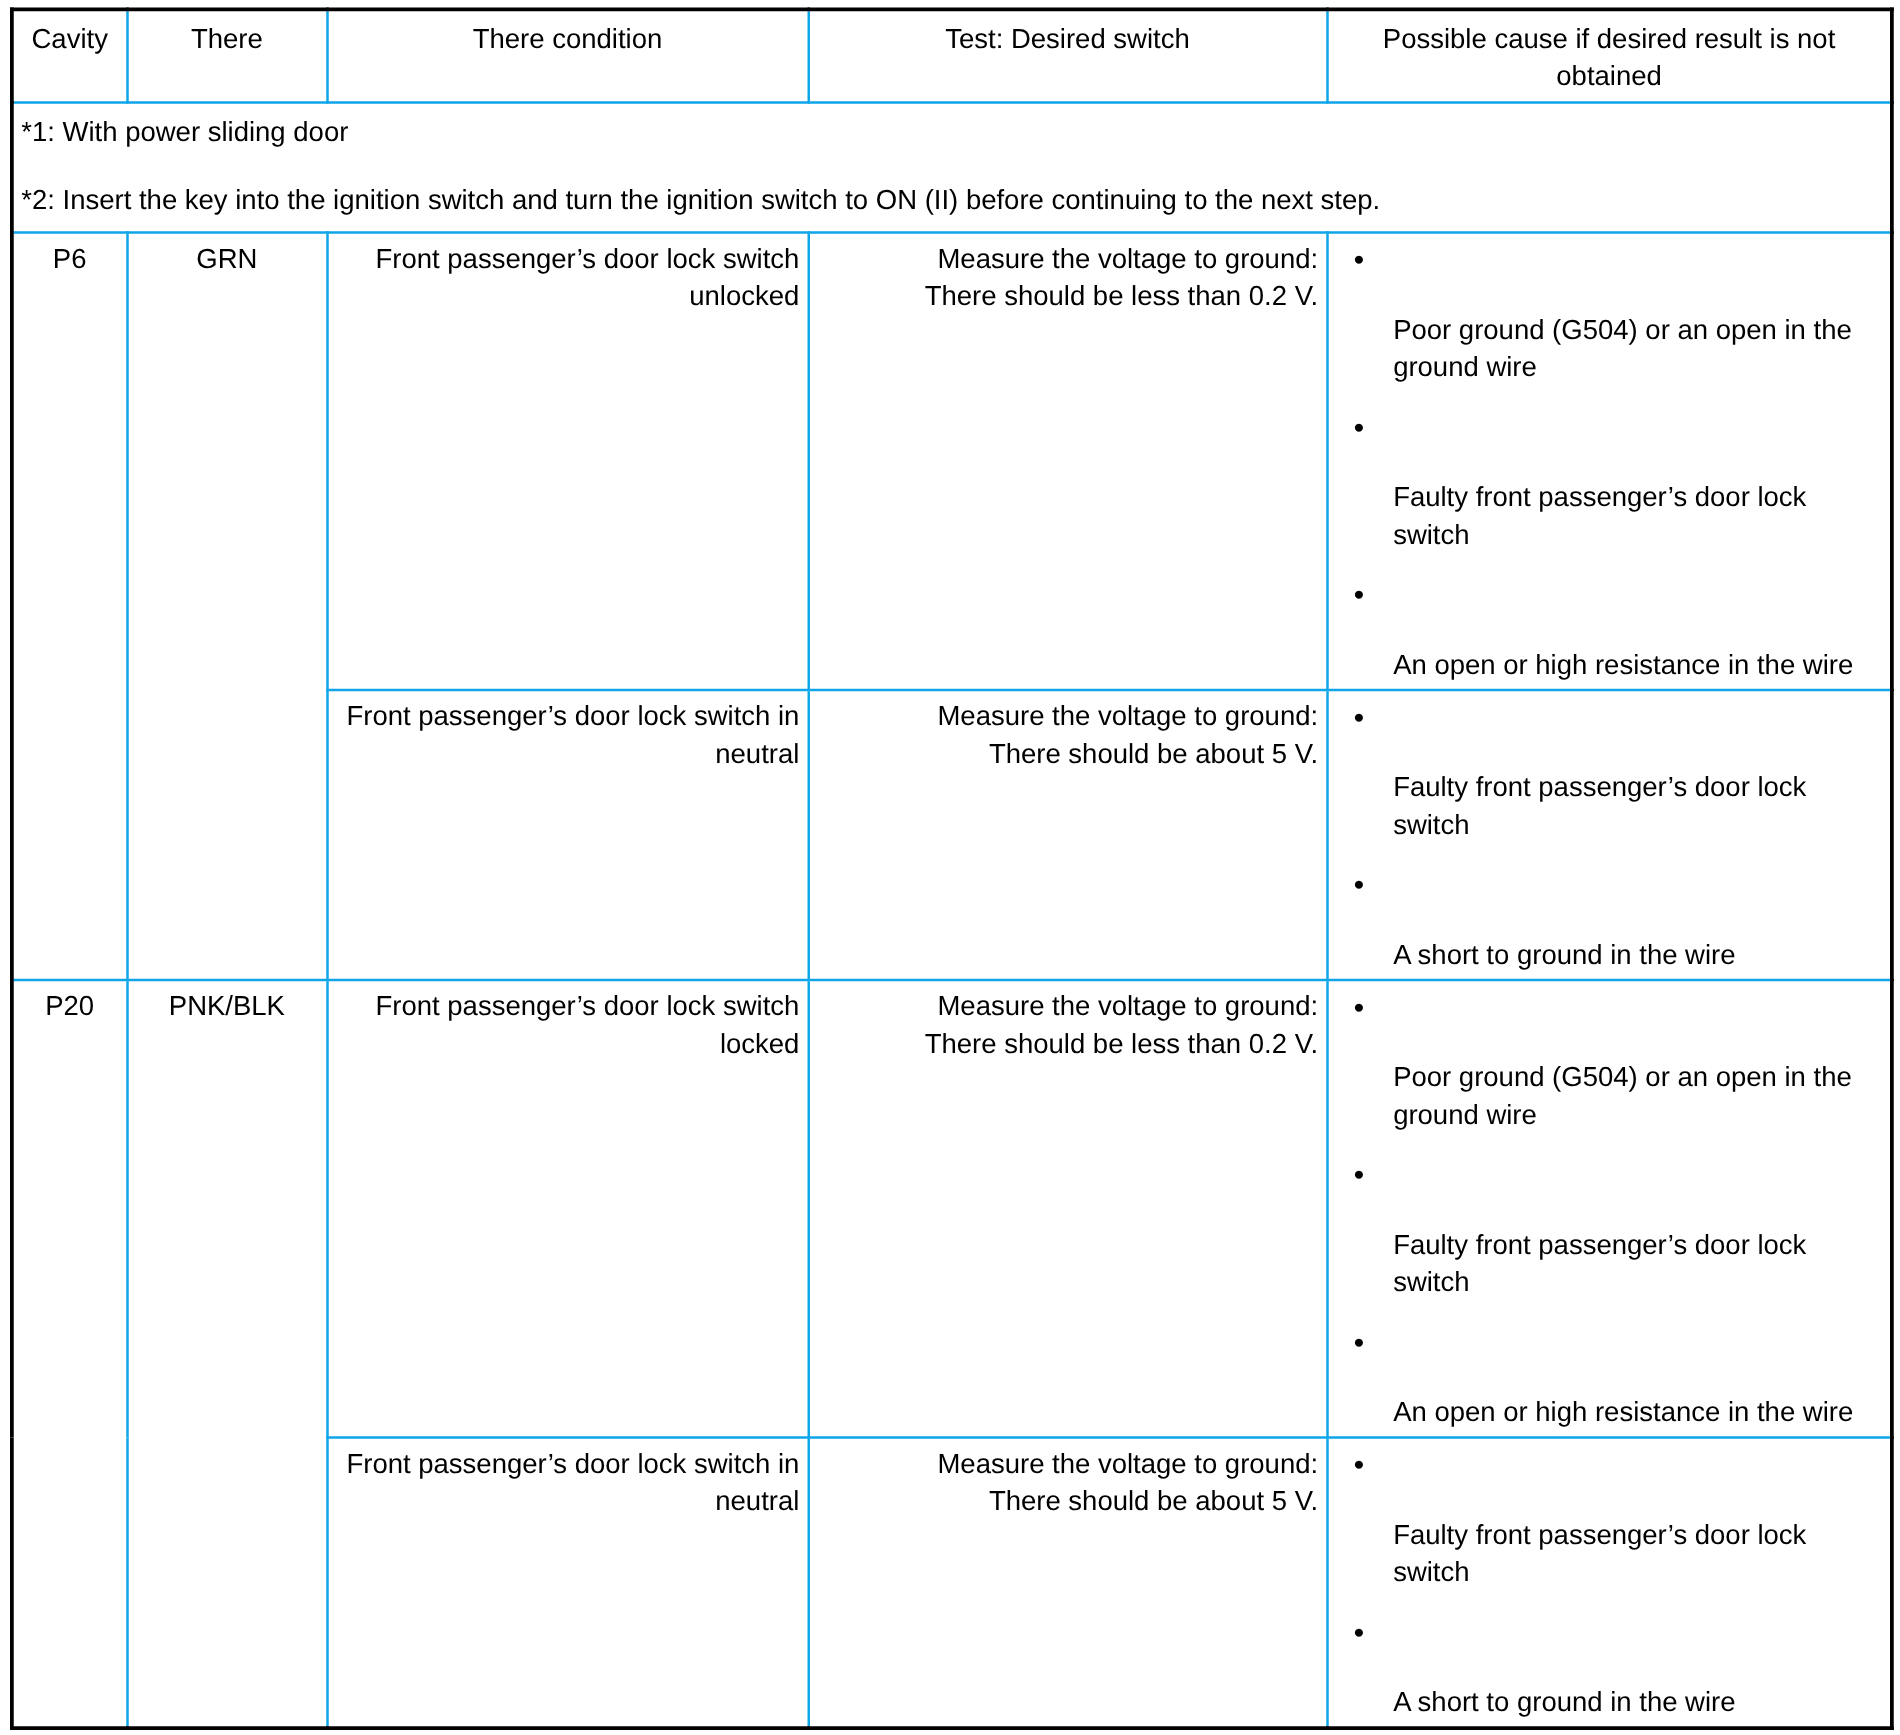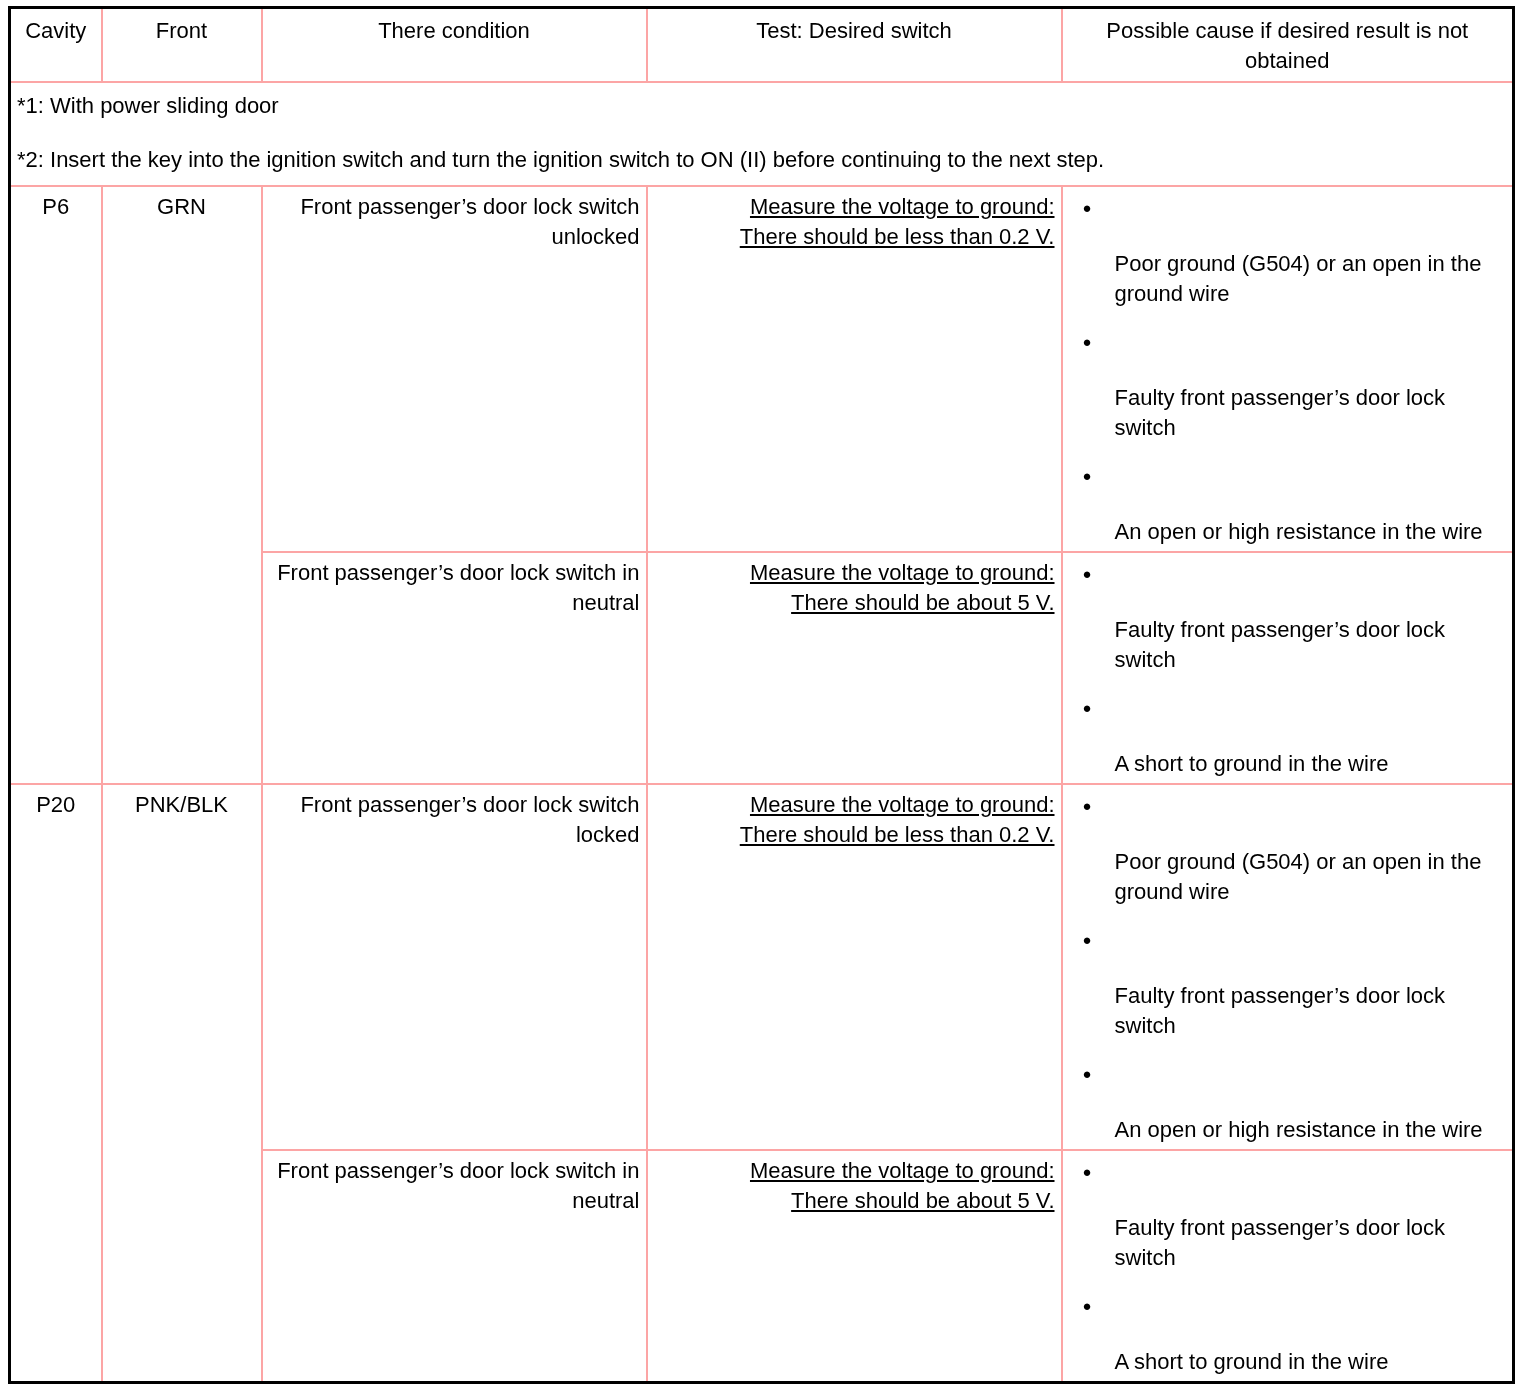--- a/index.html
+++ b/index.html
@@ -16,21 +16,21 @@
     padding: 6px 8px;
     font-size: 22px;
   }
   table.spec-table {
     border-collapse: collapse;
     table-layout: fixed;
     width: 1504px;
     border: 3px solid #000;
   }
   th, td {
-    border: 2px solid #fca5a5;
+    border: 2px solid #0ea5e9;
     vertical-align: top;
     word-wrap: break-word;
   }
   th {
     font-weight: normal;
     text-align: center;
     padding: 7px 8px 5px 8px;
     line-height: 30px;
   }
   tr.header-row { height: 68px; }
@@ -44,21 +44,21 @@
   td.cavity, td.wire {
     text-align: center;
     padding-top: 5px;
     line-height: 30px;
   }
   td.cond, td.result {
     padding: 5px 6px 6px 5px;
     line-height: 30px;
     text-align: right;
   }
-  td.result { white-space: pre-line; text-decoration: underline; }
+  td.result { white-space: pre-line; }
 
   td.causes {
     padding: 6px 8px 4px 20px;
     line-height: 30px;
   }
   .cause .bullet {
     display: block;
     font-size: 15px;
     line-height: 30px;
   }
@@ -75,21 +75,21 @@
   <colgroup>
     <col style="width:92px">
     <col style="width:160px">
     <col style="width:385px">
     <col style="width:415px">
     <col style="width:452px">
   </colgroup>
   <thead>
     <tr class="header-row">
       <th>Cavity</th>
-      <th>Front</th>
+      <th>There</th>
       <th>There condition</th>
       <th>Test: Desired switch</th>
       <th>Possible cause if desired result is not obtained</th>
     </tr>
   </thead>
   <tbody>
     <tr class="notes-row">
       <td class="notes-cell" colspan="5">
         <div class="note">*1: With power sliding door</div>
         <div class="note">*2: Insert the key into the ignition switch and turn the ignition switch to ON (II) before continuing to the next step.</div>

